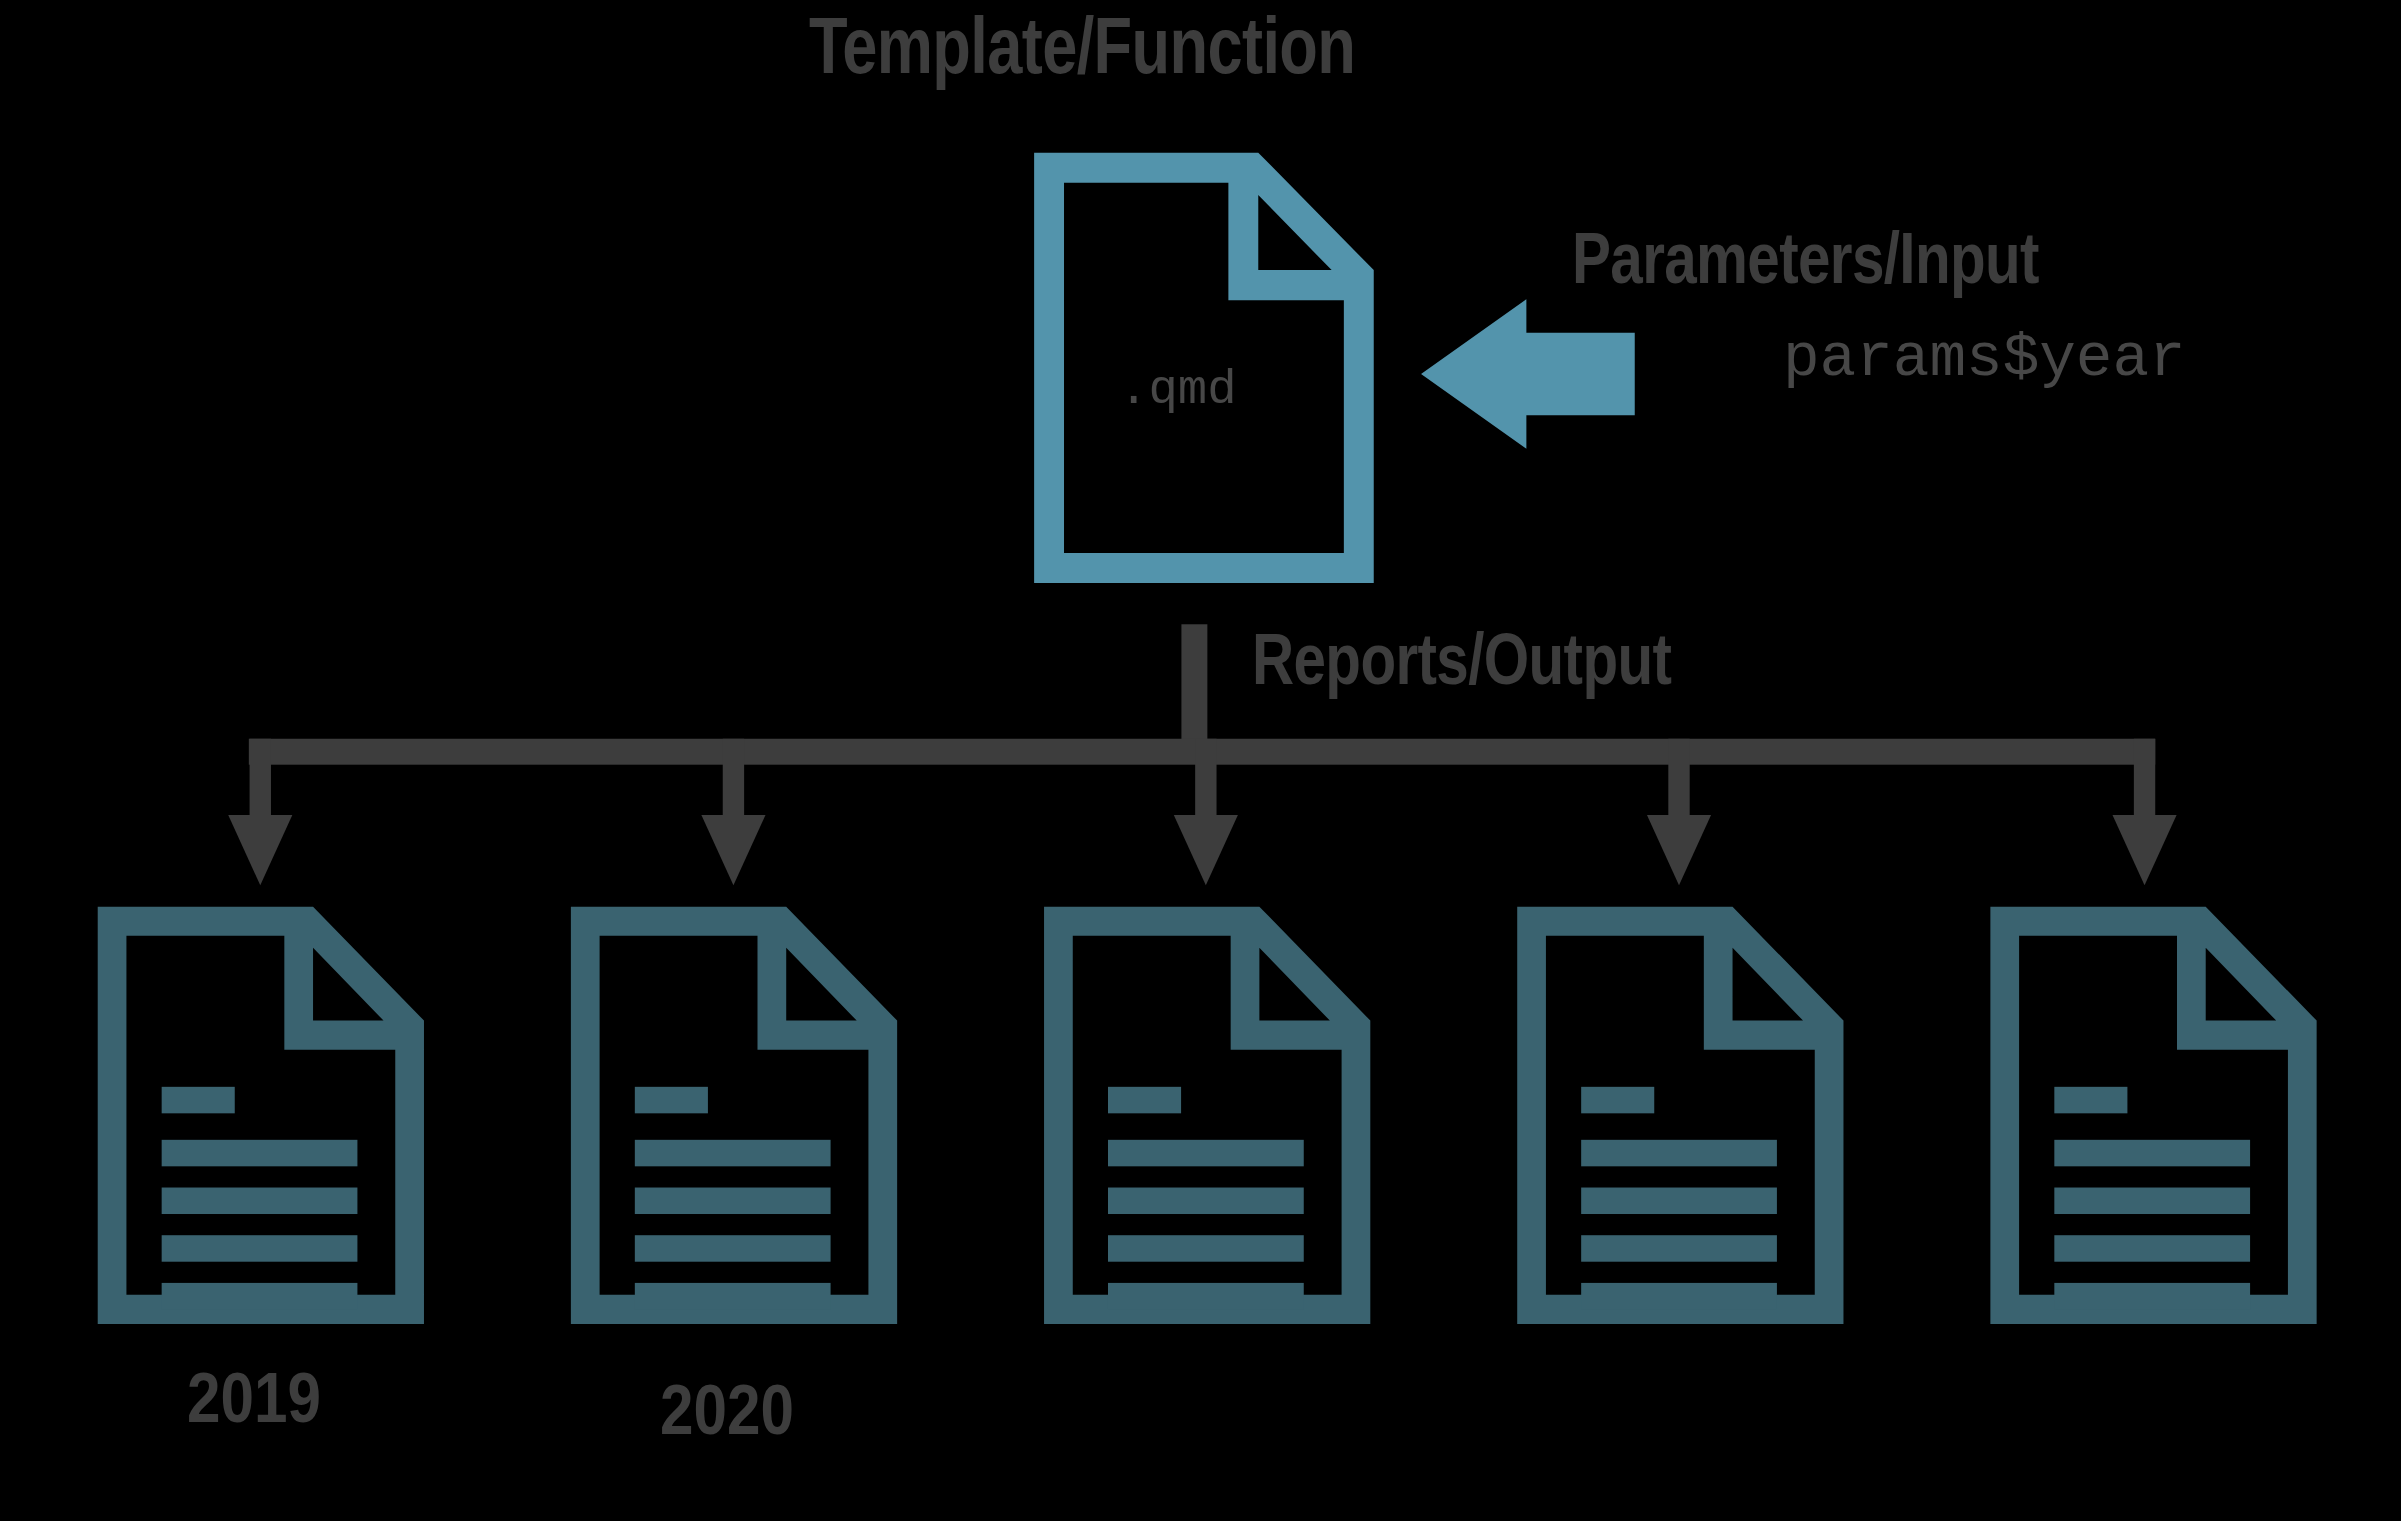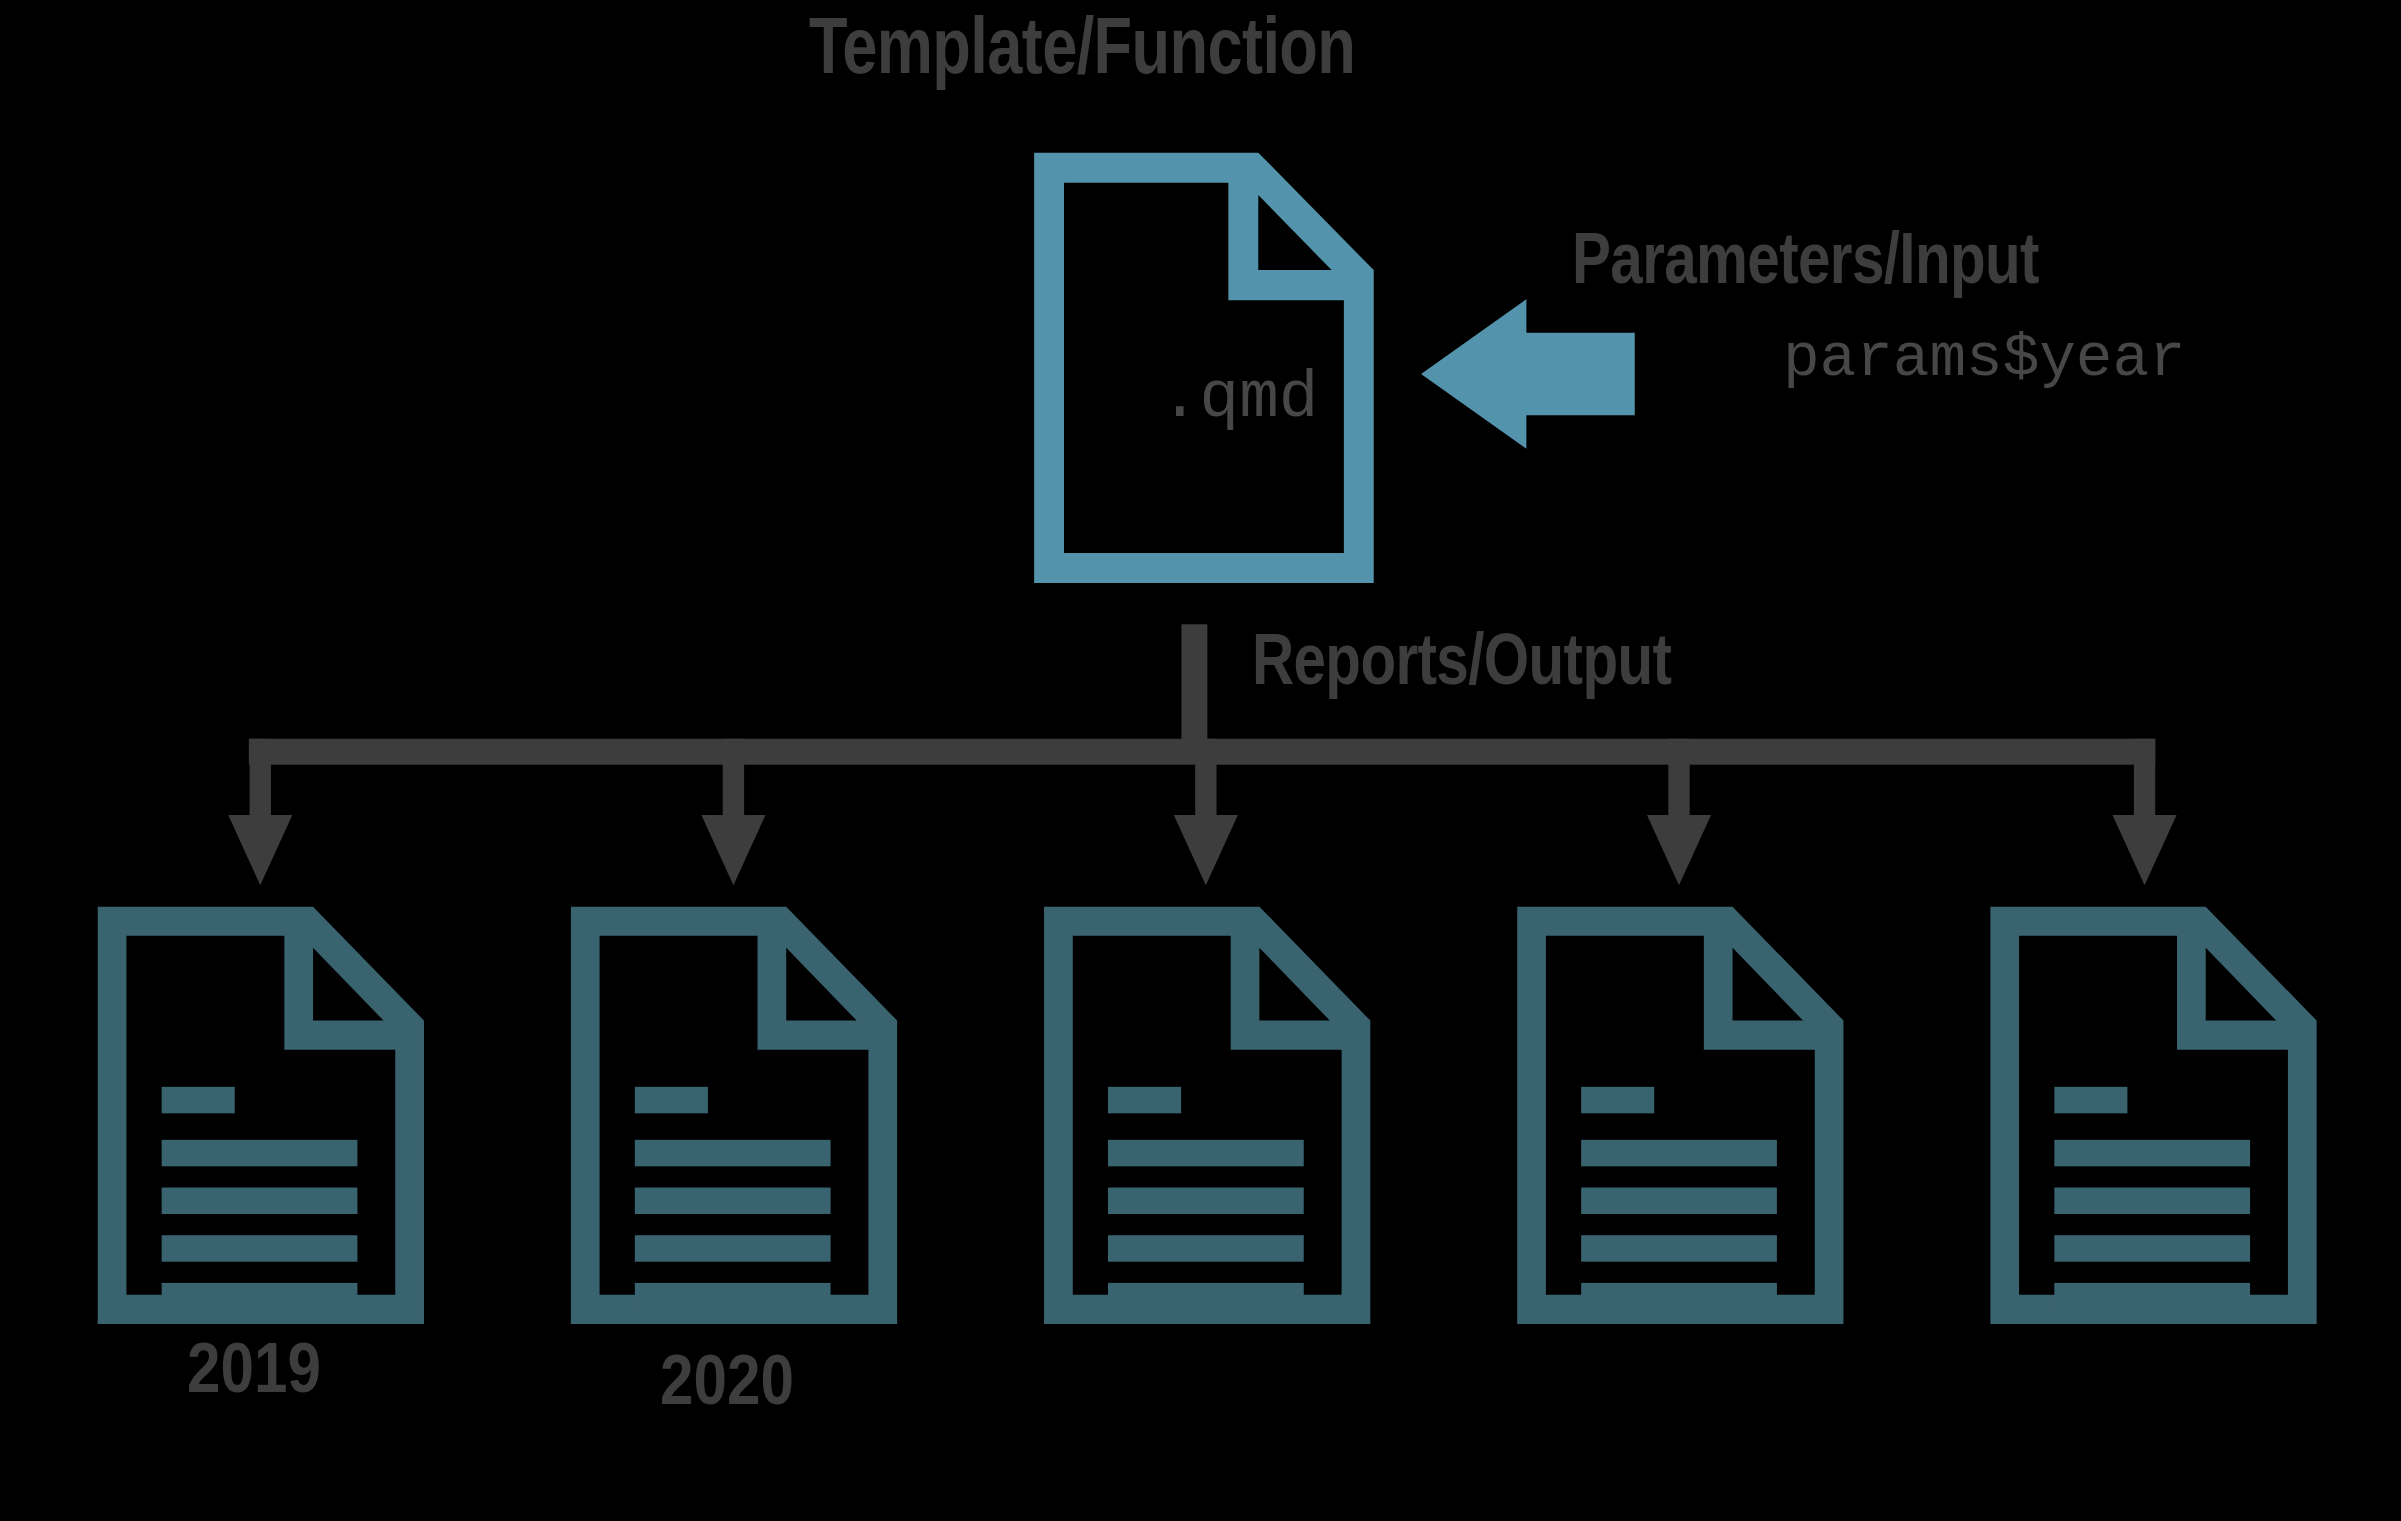--- a/index.html
+++ b/index.html
@@ -65,39 +65,39 @@
     top: 328px;
     font-size: 61px;
   }
   #title-reports {
     left: 1252px;
     top: 622px;
     font-size: 73px;
     transform-origin: left top;
   }
   #qmd-text {
-    left: 1160px;
+    left: 1119px;
     top: 366px;
-    font-size: 66px;
+    font-size: 49px;
     color: #474747;
   }
 
   
   #svg-layer {
     position: absolute;
     left: 0;
     top: 0;
     width: 2401px;
     height: 1521px;
   }
 
   
   .year-slot {
     position: absolute;
-    top: 1333px;
+    top: 1363px;
     width: 328px;
   }
 </style>
 </head>
 <body>
 
 <div id="stage">
 
   <svg id="svg-layer" viewBox="0 0 3146 1993">
 

